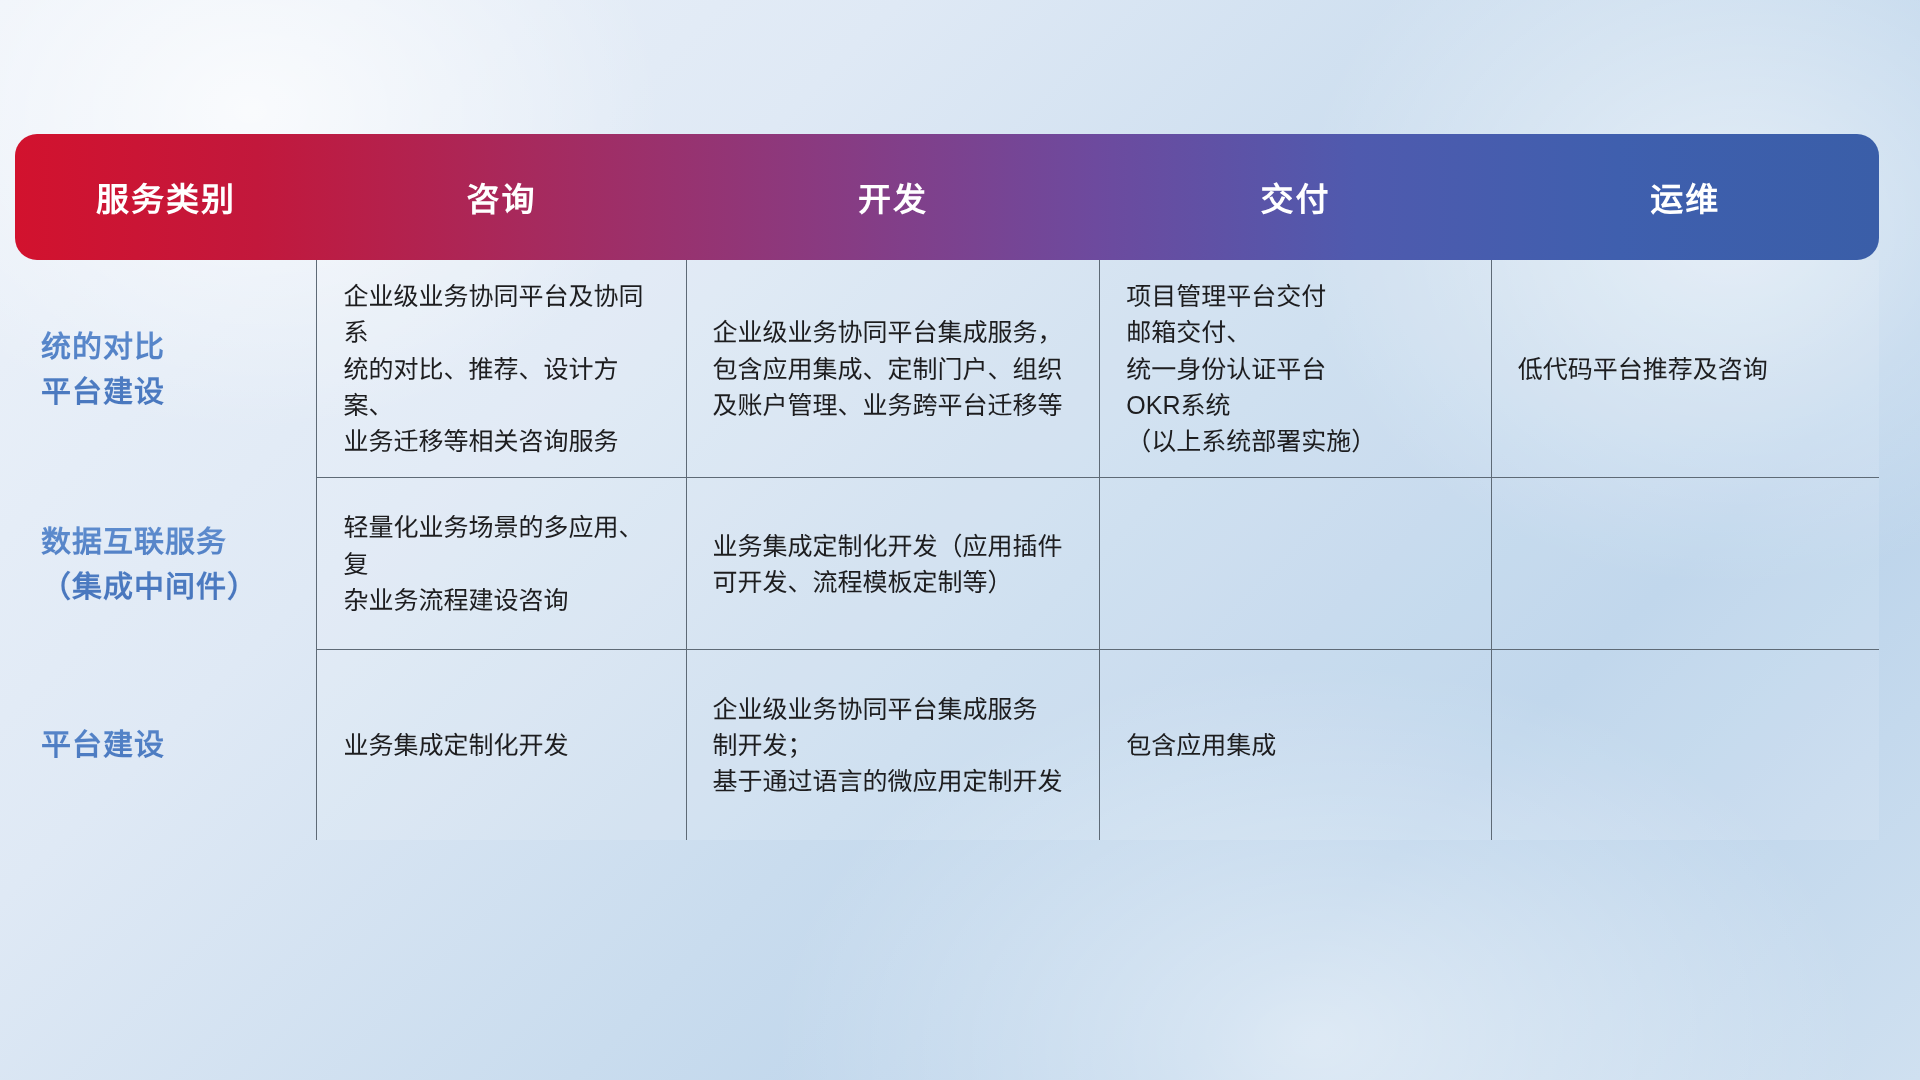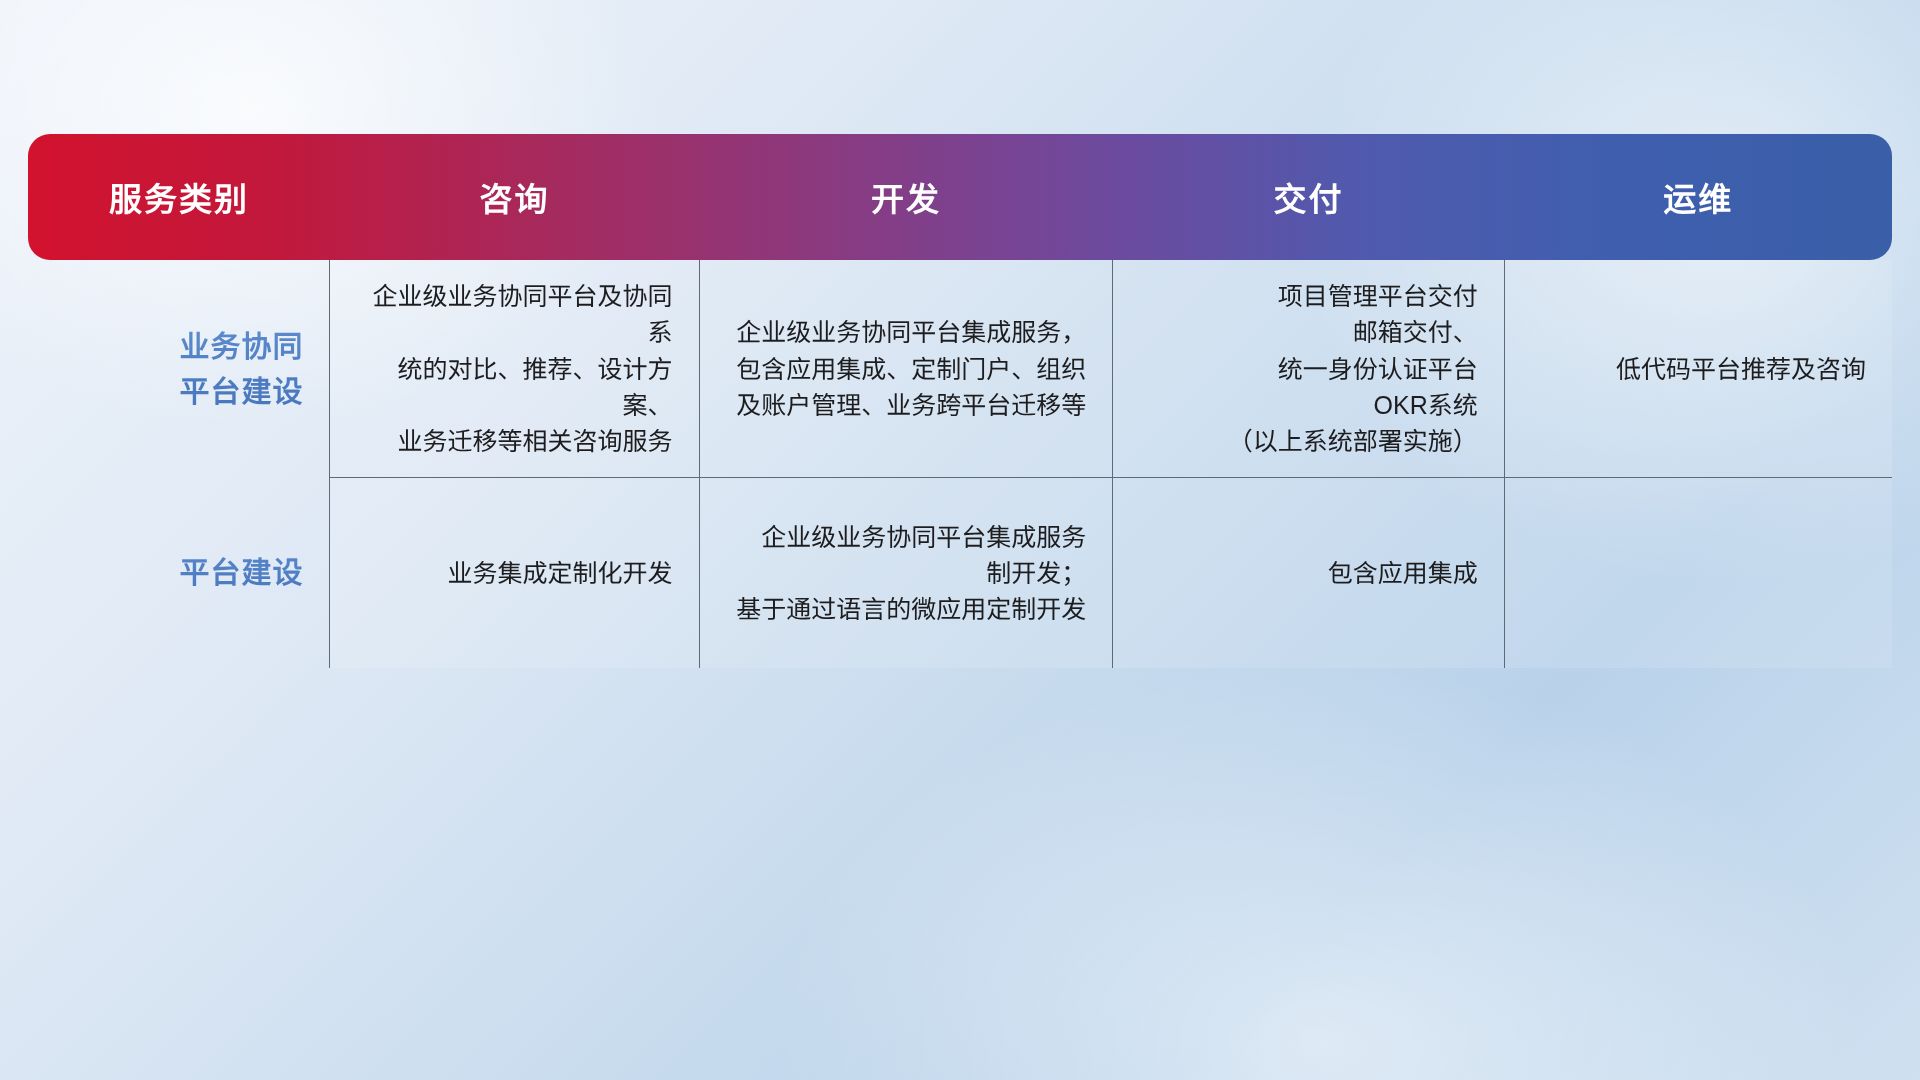--- a/index.html
+++ b/index.html
@@ -32,21 +32,21 @@
   .bg-bloom-c {
     position: absolute;
     left: 40%; bottom: -340px;
     width: 1100px; height: 760px;
     background: radial-gradient(ellipse at center, rgba(255,255,255,0.5) 0%, rgba(255,255,255,0) 70%);
     pointer-events: none;
   }
 
   .table-wrap {
     position: absolute;
-    left: 28px;
+    left: 15px;
     top: 134px;
     width: 1864px;
   }
 
   table.service-table {
     width: 100%;
     border-collapse: collapse;
     table-layout: fixed;
   }
 
@@ -81,21 +81,21 @@
         #4f5aae 72%,
         #3f5fae 86%,
         #3a5ea8 100%);
     z-index: 1;
   }
 
   
   tbody td {
     border: 1px solid #5e6a76;
     vertical-align: middle;
-    text-align: right;
+    text-align: left;
     font-size: 25px;
     line-height: 1.45;
     color: #1d1d1f;
     padding: 18px 26px;
     background: rgba(255,255,255,0.12);
   }
   tbody tr.row-1 { height: 200px; }
   tbody tr.row-2 { height: 172px; }
   tbody tr.row-3 { height: 190px; }
 
@@ -161,21 +161,21 @@
           <span style="position:relative;z-index:2">交付</span>
         </th>
         <th style="width:20.8%">
           <span style="position:relative;z-index:2">运维</span>
         </th>
       </tr>
     </thead>
     <tbody>
       <tr class="row-1">
         <td class="cat">
-            <span class="cell-text">业务协同
+            <span class="cell-text">统的对比
 平台建设</span>
           </td>
         <td>
             <span class="cell-text">企业级业务协同平台及协同系
 统的对比、推荐、设计方案、
 业务迁移等相关咨询服务</span>
           </td>
         <td>
             <span class="cell-text">企业级业务协同平台集成服务，
 包含应用集成、定制门户、组织
@@ -185,20 +185,40 @@
             <span class="cell-text">项目管理平台交付
 邮箱交付、
 统一身份认证平台
 OKR系统
 （以上系统部署实施）</span>
           </td>
         <td class="last-col">
             <span class="cell-text">低代码平台推荐及咨询</span>
           </td>
       </tr>
+      <tr class="row-2">
+        <td class="cat">
+            <span class="cell-text">数据互联服务
+（集成中间件）</span>
+          </td>
+        <td>
+            <span class="cell-text">轻量化业务场景的多应用、复
+杂业务流程建设咨询</span>
+          </td>
+        <td>
+            <span class="cell-text">业务集成定制化开发（应用插件
+可开发、流程模板定制等）</span>
+          </td>
+        <td>
+            <span class="cell-text"></span>
+          </td>
+        <td class="last-col">
+            <span class="cell-text"></span>
+          </td>
+      </tr>
       <tr class="row-3">
         <td class="cat">
             <span class="cell-text">平台建设</span>
           </td>
         <td>
             <span class="cell-text">业务集成定制化开发</span>
           </td>
         <td>
             <span class="cell-text">企业级业务协同平台集成服务
 制开发；

